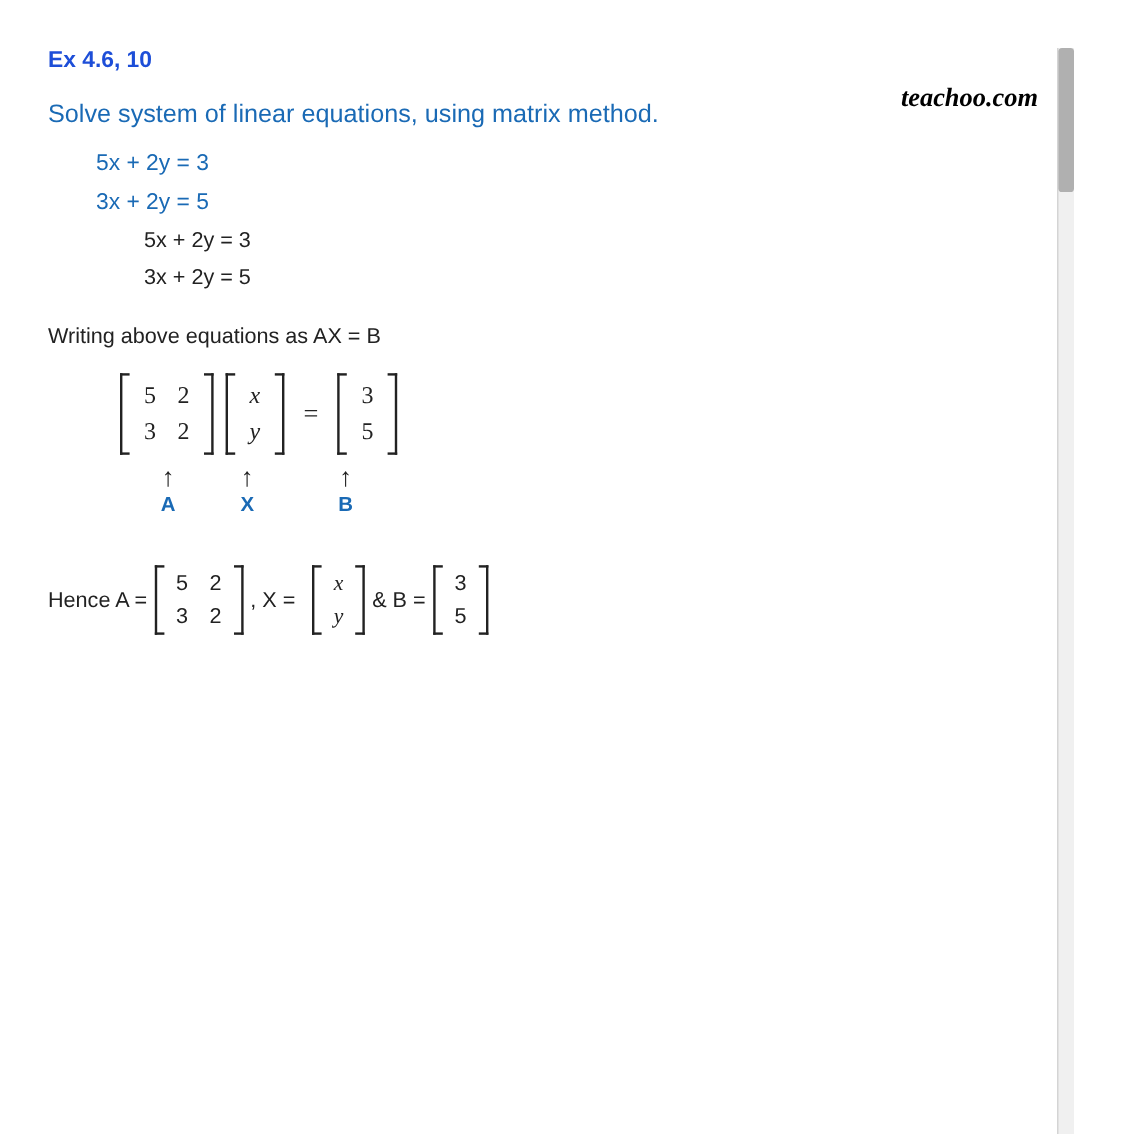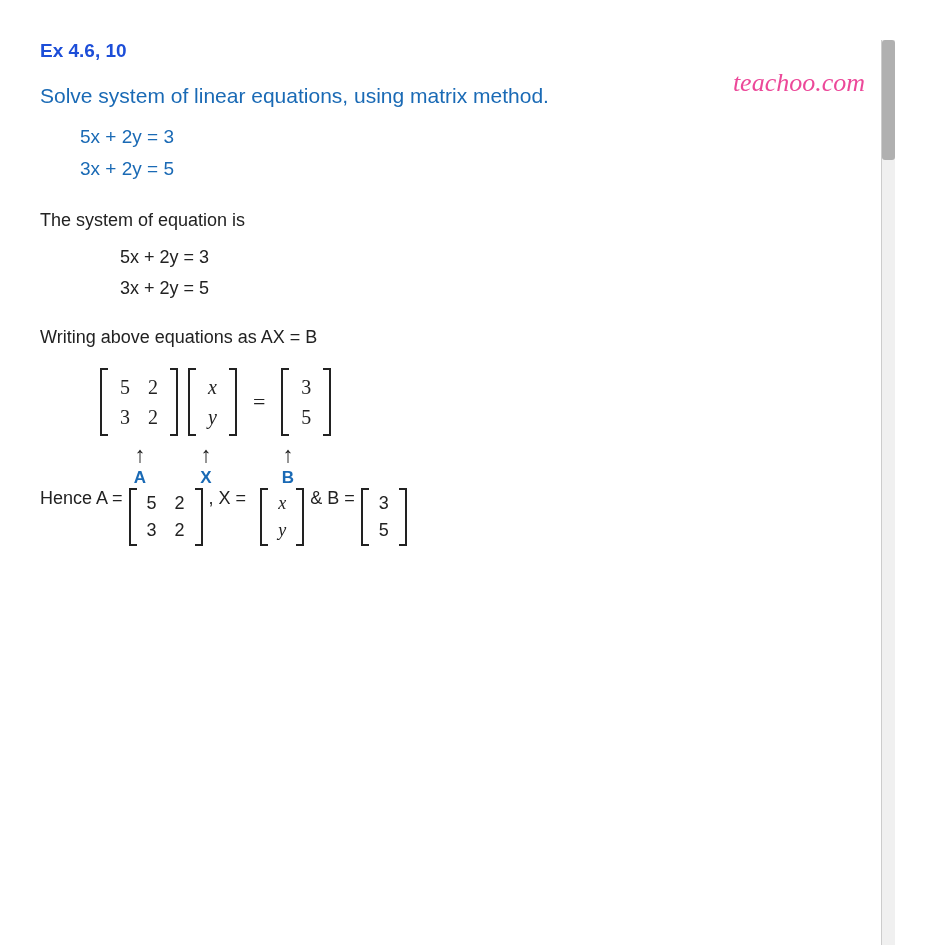--- a/index.html
+++ b/index.html
@@ -37,23 +37,23 @@
       border-radius: 3px;
     }
 
     
     .brand {
       position: absolute;
       top: 28px;
       right: 30px;
       font-family: Georgia, serif;
       font-style: italic;
-      font-size: 26px;
-      color: #ec4899;
-      font-weight: normal;
+      font-size: 22px;
+      color: #000000;
+      font-weight: bold;
     }
 
     
     .ex-heading {
       color: #1d4ed8;
       font-family: Arial, sans-serif;
       font-size: 19px;
       font-weight: bold;
       margin-bottom: 22px;
       margin-top: 10px;
@@ -162,22 +162,23 @@
     .arrow-label {
       font-family: Arial, sans-serif;
       font-size: 17px;
       font-weight: bold;
       color: #1a6ab5;
       margin-top: 2px;
     }
 
     
     .hence-section {
+      margin-top: 40px;
       display: flex;
-      align-items: flex-start;
+      align-items: center;
       gap: 6px;
       font-family: Arial, sans-serif;
       font-size: 18px;
       color: #222;
       flex-wrap: wrap;
     }
 
     
     .var {
       font-style: italic;
@@ -199,21 +200,20 @@
 
   <div class="brand">teachoo.com</div>
 
   <div class="ex-heading">Ex 4.6,  10</div>
 
   <div class="problem-statement">Solve system of linear equations, using matrix method.</div>
 
   <div class="eq-blue">5x + 2y = 3</div>
   <div class="eq-blue">3x + 2y = 5</div>
 
-  <div class="section-text">The system of equation is</div>
 
   <div class="eq-black">5x + 2y = 3</div>
   <div class="eq-black">3x + 2y = 5</div>
 
   <div class="section-text" style="margin-top:28px;">Writing above equations as AX = B</div>
 
   <div class="matrix-section">
     <div class="matrix-equation">
 
       <div class="matrix-wrap">

